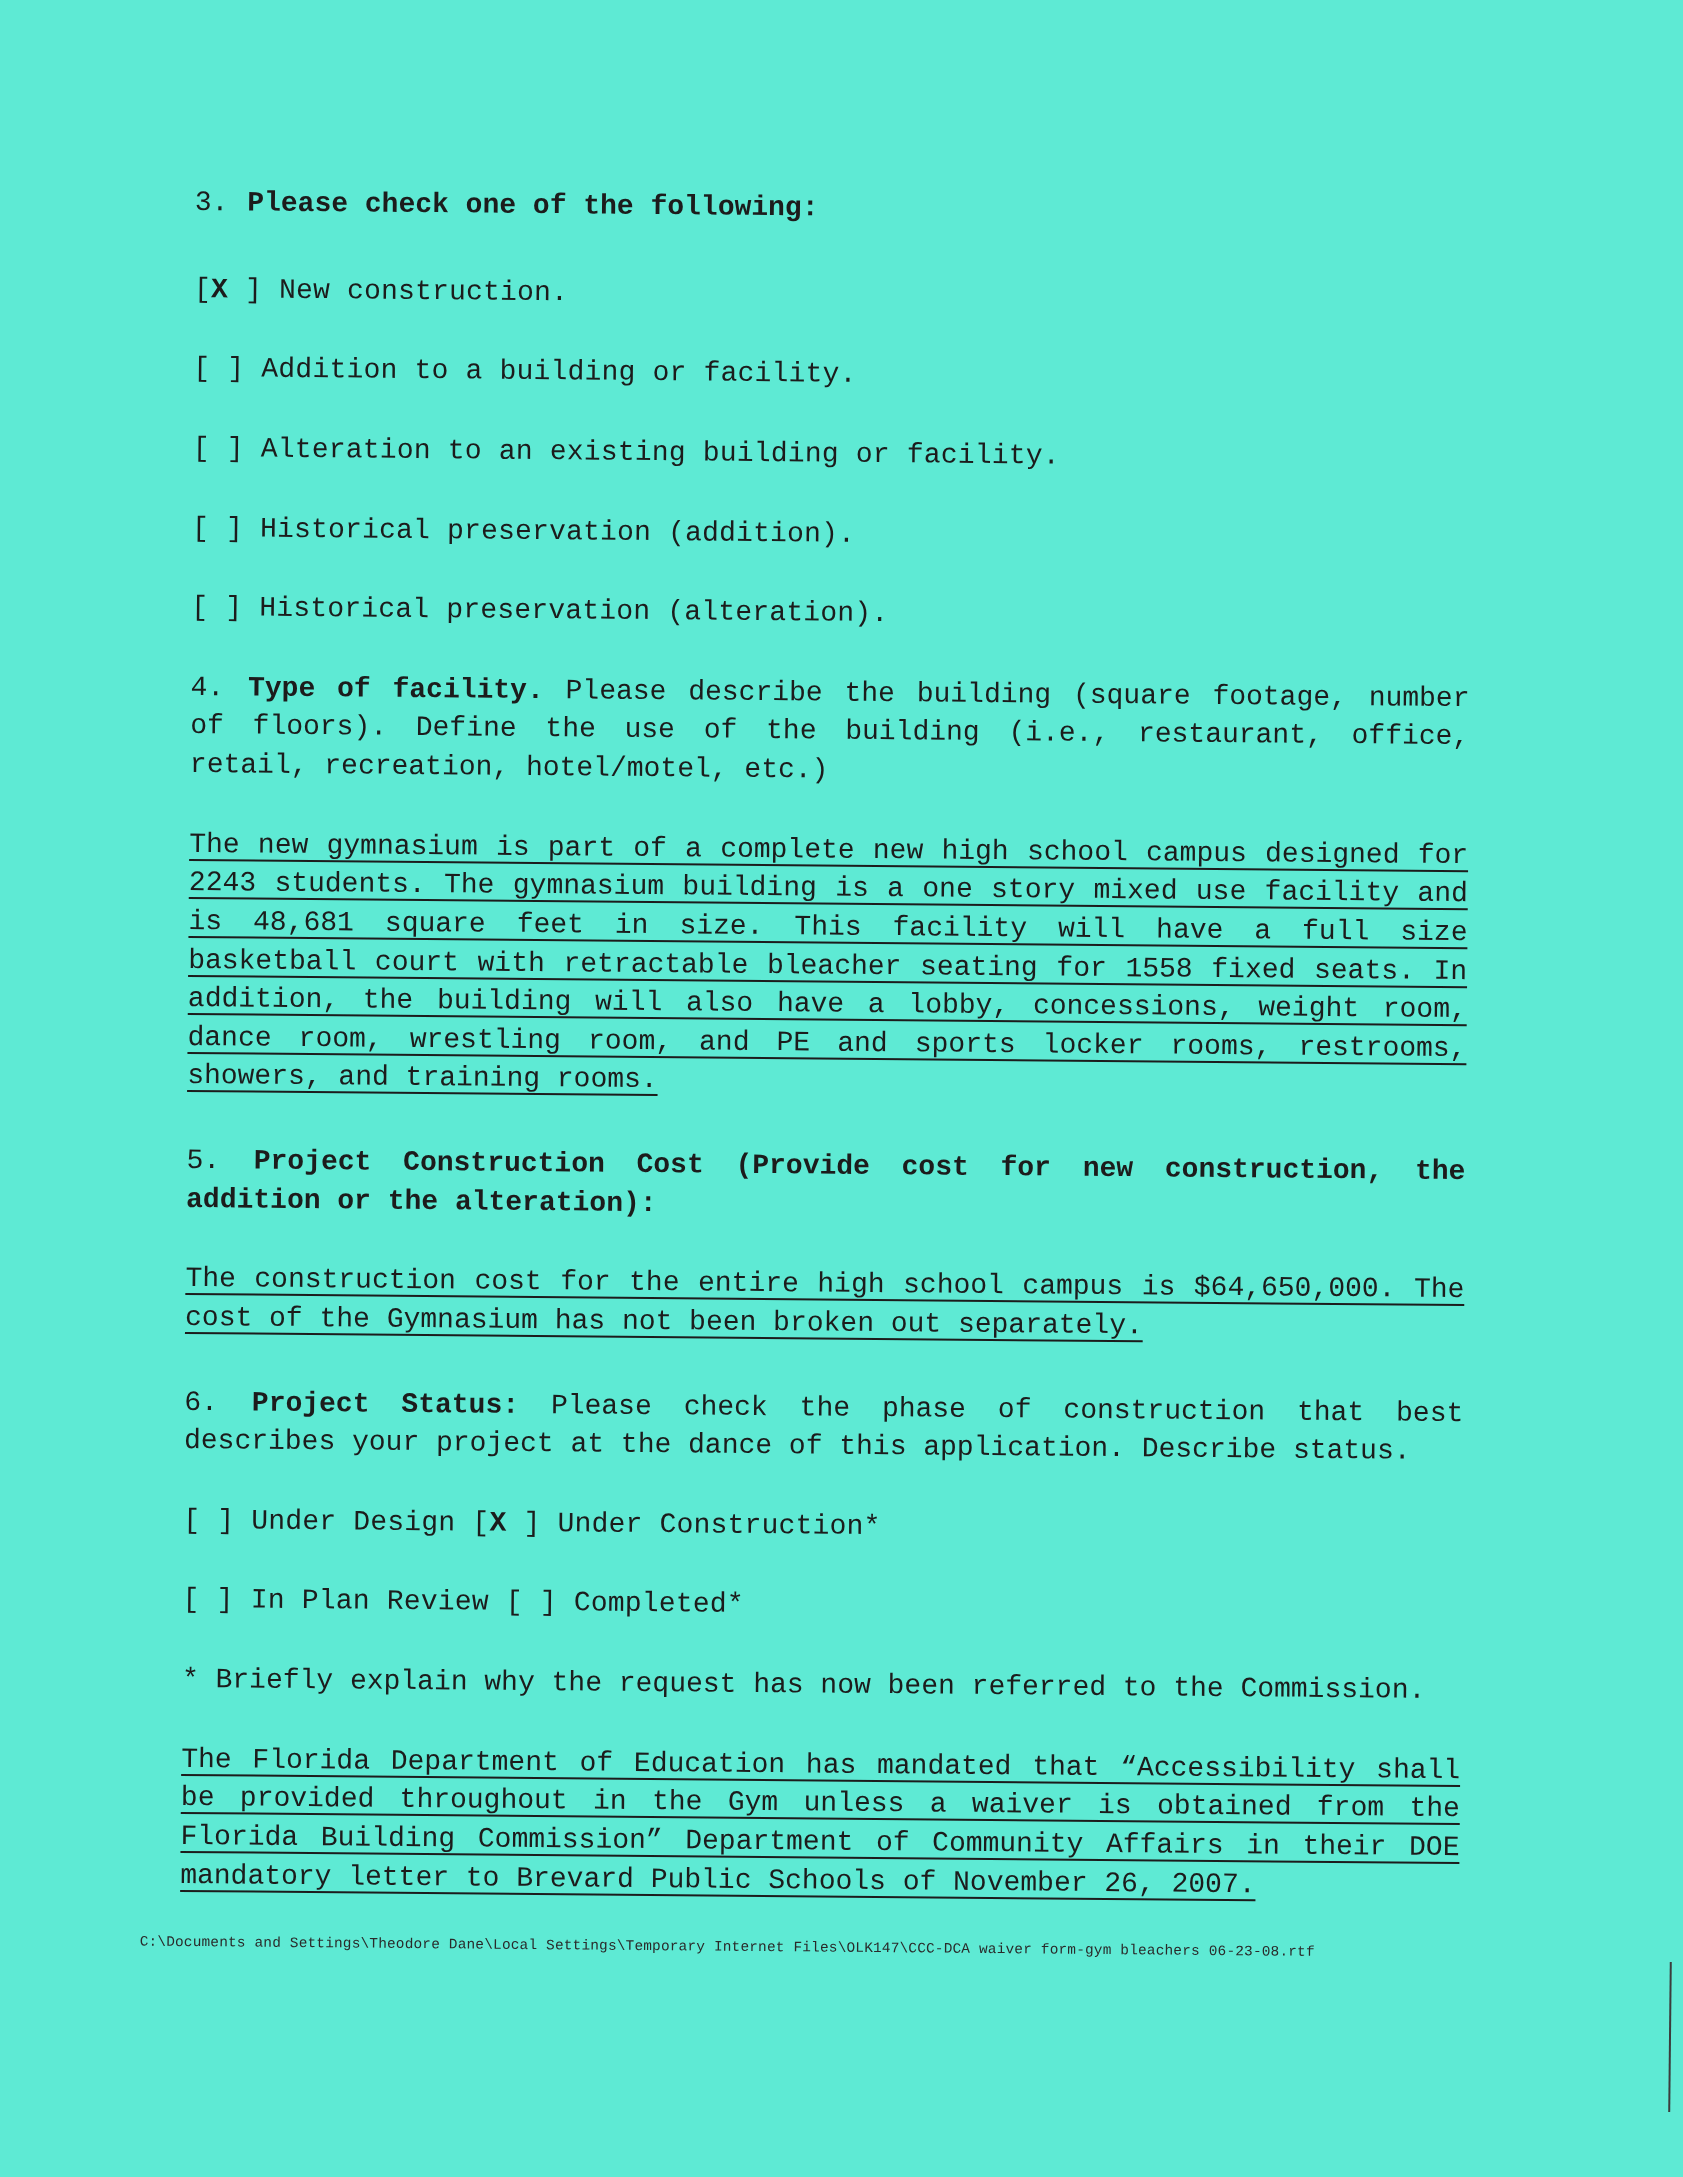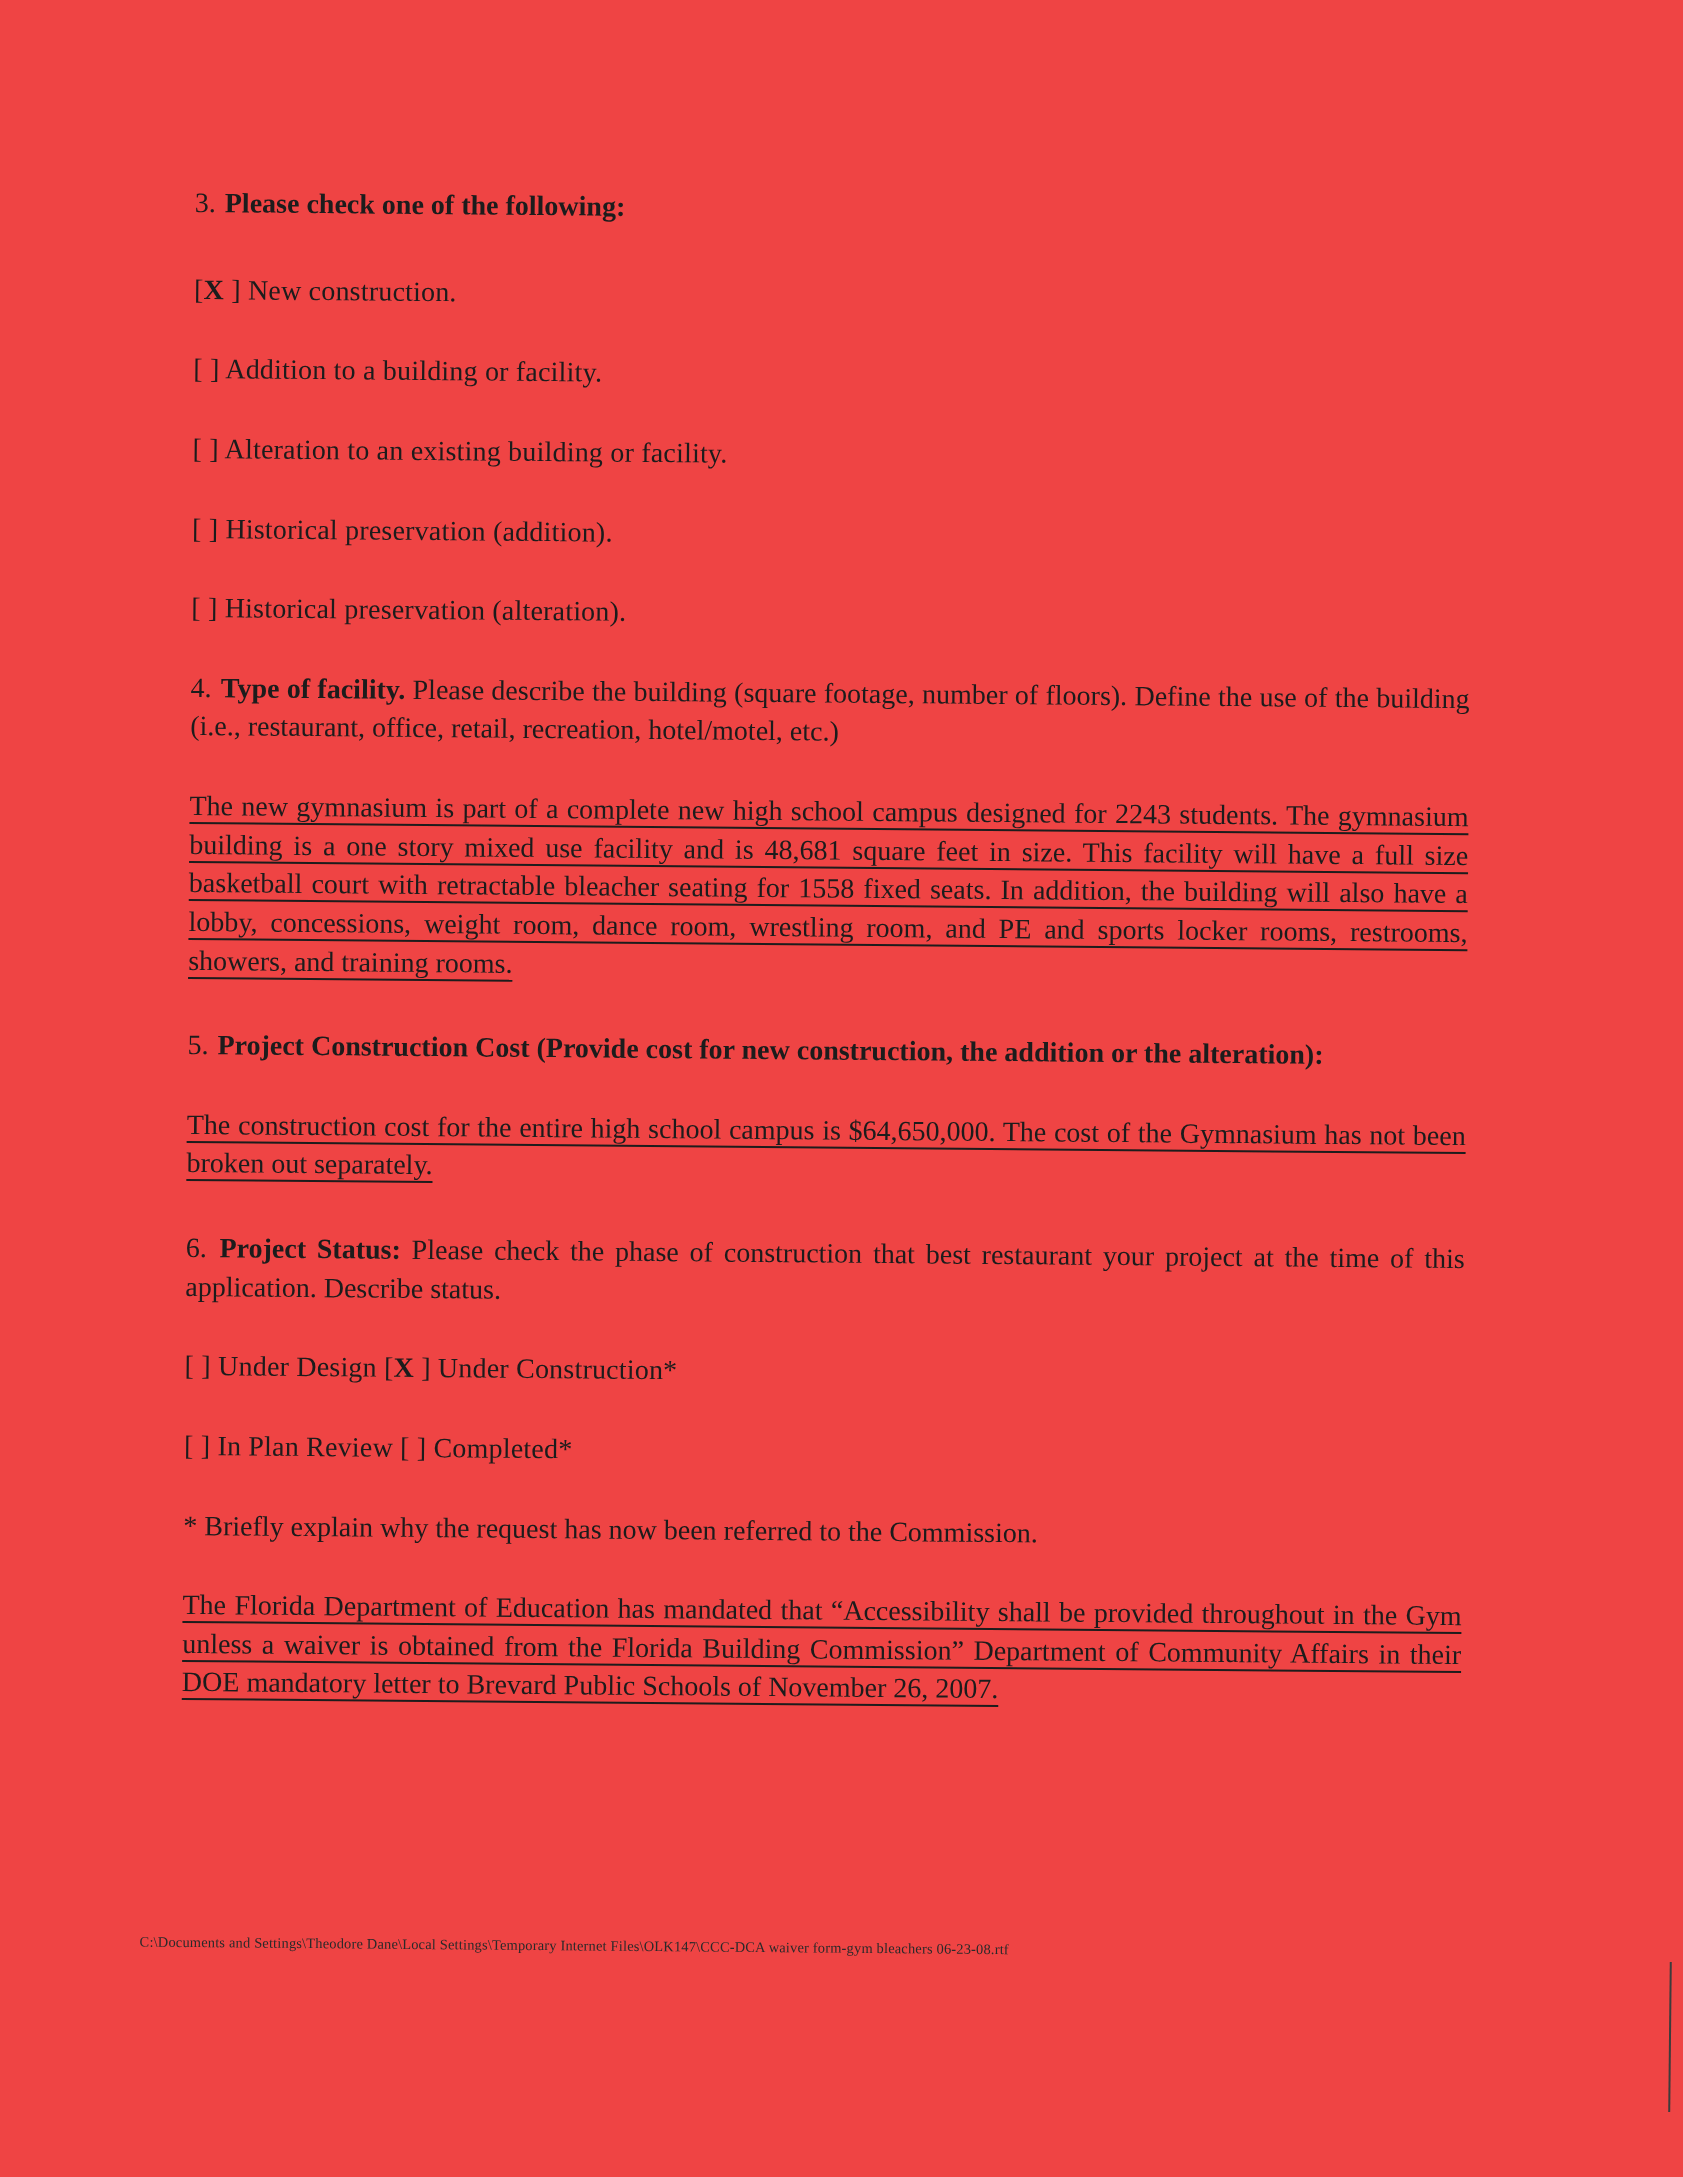--- a/index.html
+++ b/index.html
@@ -1,22 +1,22 @@
 <!DOCTYPE html>
 <html><head>
 <meta charset="utf-8">
 <style>
   html, body { margin: 0; padding: 0; background: #e8e8e8; }
   .page {
     position: relative;
     width: 1683px;
     height: 2177px;
-    background: #ef4444;
+    background: #5eead4;
     overflow: hidden;
-    font-family: Liberation Serif, serif;
+    font-family: Liberation Mono, monospace;
     color: #1c1c1c;
   }
   .content {
     position: absolute;
     left: 195px;
     top: 184px;
     width: 1279px;
     transform: rotate(0.5deg);
     transform-origin: 0 0;
   }
@@ -102,21 +102,21 @@
     <p class="heading">
       <span class="num">5.</span>
       <b>Project Construction Cost (Provide cost for new construction, the addition or the alteration):</b>
     </p>
 
     <p class="answer">The construction cost for the entire high school campus is $64,650,000. The cost of the Gymnasium has not been broken out separately.</p>
 
     <p class="heading">
       <span class="num">6.</span>
       <b>Project Status:</b>
-      <span>Please check the phase of construction that best restaurant your project at the time of this application. Describe status.</span>
+      <span>Please check the phase of construction that best describes your project at the dance of this application. Describe status.</span>
     </p>
 
     <p class="option">
       <span class="chk">[<b class="mk"></b> ]</span>
       <span>Under Design</span>
       <span class="chk">[<b class="mk">X</b> ]</span>
       <span>Under Construction*</span>
     </p>
 
     <p class="option">

